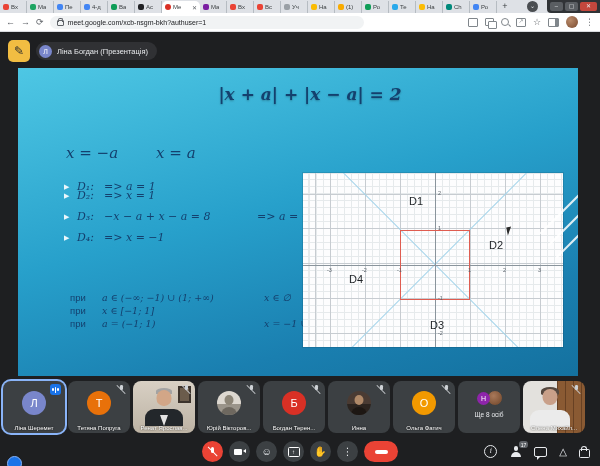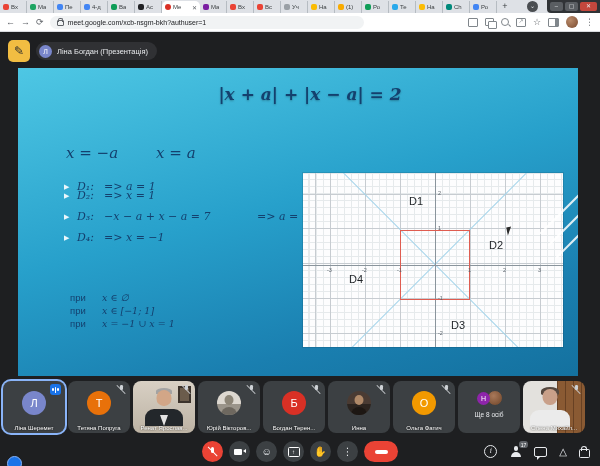--- a/index.html
+++ b/index.html
@@ -357,39 +357,41 @@
         <span>=&gt; a = 1</span>
       </div>
       <div class="case eq" style="top:121px">
         <span class="bullet">▶</span>
         <span class="dlab">D₂:</span>
         <span>=&gt; x = 1</span>
       </div>
       <div class="case eq" style="top:142px">
         <span class="bullet">▶</span>
         <span class="dlab">D₃:</span>
-        <span class="ceq">−x − a + x − a = 7</span>
+        <span class="ceq">−x − a + x − a = 8</span>
         <span>=&gt; a = −1</span>
       </div>
       <div class="case eq" style="top:163px">
         <span class="bullet">▶</span>
         <span class="dlab">D₄:</span>
         <span>=&gt; x = −1</span>
       </div>
 
       <div class="concl eq" style="top:224px">
         <span class="kw">при</span>
+        <span class="cond">a ∈ (−∞; −1) ∪ (1; +∞)</span>
         <span>x ∈ ∅</span>
       </div>
       <div class="concl eq" style="top:237px">
         <span class="kw">при</span>
         <span>x ∈ [−1; 1]</span>
       </div>
       <div class="concl eq" style="top:250px">
         <span class="kw">при</span>
+        <span class="cond">a = (−1; 1)</span>
         <span>x = −1 ∪ x = 1</span>
       </div>
 
       <div class="graph">
         <div class="diag up"></div>
         <div class="diag down"></div>
         <div class="ax x"></div>
         <div class="ax y"></div>
         <div class="gsquare"></div>
         <span class="tick" style="left:24px;top:94px">-3</span>
@@ -397,21 +399,21 @@
         <span class="tick" style="left:94px;top:94px">-1</span>
         <span class="tick" style="left:165px;top:94px">1</span>
         <span class="tick" style="left:200px;top:94px">2</span>
         <span class="tick" style="left:235px;top:94px">3</span>
         <span class="tick" style="left:135px;top:17px">2</span>
         <span class="tick" style="left:135px;top:52px">1</span>
         <span class="tick" style="left:135px;top:122px">-1</span>
         <span class="tick" style="left:135px;top:157px">-2</span>
         <span class="dlabel" style="left:106px;top:22px">D1</span>
         <span class="dlabel" style="left:186px;top:66px">D2</span>
-        <span class="dlabel" style="left:148px;top:146px">D3</span>
+        <span class="dlabel" style="left:127px;top:146px">D3</span>
         <span class="dlabel" style="left:46px;top:100px">D4</span>
         <span class="gcursor"></span>
       </div>
 
       <div class="stripe" style="left:512px;top:140px"></div>
       <div class="stripe" style="left:520px;top:152px"></div>
       <div class="stripe" style="left:528px;top:164px"></div>
     </div>
 
     <div class="films">

